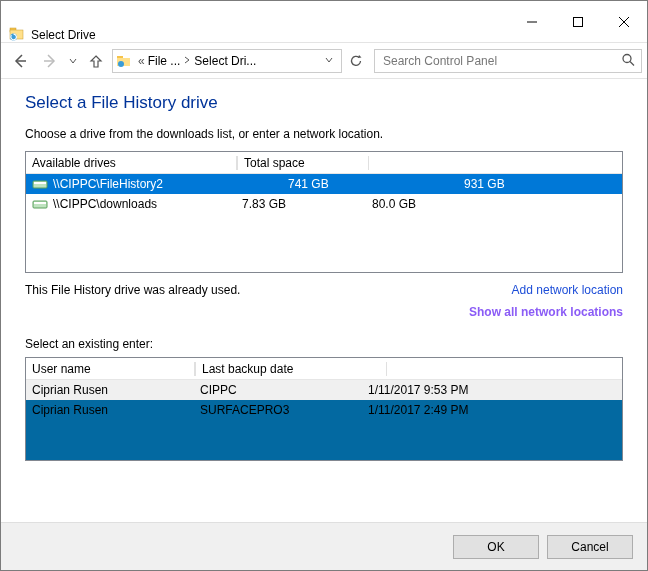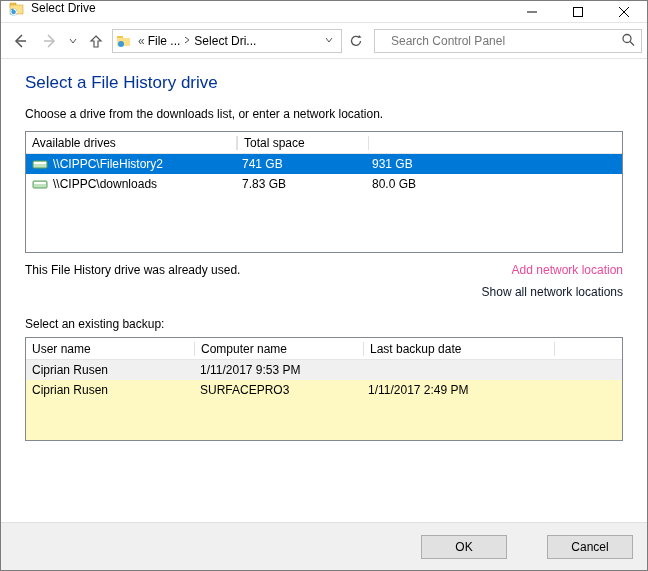--- a/index.html
+++ b/index.html
@@ -13,23 +13,23 @@
   .window {
     width: 648px;
     height: 571px;
     border: 1px solid #7b7b7b;
     display:flex;
     flex-direction:column;
     background:#fff;
   }
   
   .titlebar {
-    height: 22px;
-    display:flex;
-    align-items:flex-start;
+    height: 42px;
+    display:flex;
+    align-items:flex-end;
     background:#fff;
     border-bottom: 1px solid #e4e4e4;
   }
   .titlebar .title-icon {
     width:16px; height:16px;
     margin-left:8px; margin-right:6px;
     display:flex; align-items:center; justify-content:center;
   }
   .titlebar .title-text {
     flex:0 0 auto;
@@ -85,21 +85,21 @@
     border:1px solid #cccccc;
     height:24px;
     display:flex;
     align-items:center;
     padding:0 6px;
     margin-left:4px;
     color:#777;
     position:relative;
   }
   .search-field input {
-    border:none; outline:none; width:100%; font-size:12px; font-family:inherit; color:#000; background:transparent;margin-left:8px;
+    border:none; outline:none; width:100%; font-size:12px; font-family:inherit; color:#000; background:transparent;
   }
   .search-field input::placeholder { color:#777; }
   .search-icon {
     color:#555;
     position:absolute; right:6px; top:50%; transform:translateY(-50%);
   }
   
   .content {
     flex:1;
     padding:14px 24px 10px 24px;
@@ -134,41 +134,41 @@
   .col { padding:0 6px; }
   .drive-col-name  { flex:0 0 210px; }
   .drive-col-free  { flex:0 0 130px; }
   .drive-col-total { flex:0 0 130px; }
   .col-div {
     width:1px; height:14px; background:#e0e0e0;
   }
   .drive-row {
     display:flex; height:20px; align-items:center; font-size:12px;
   }
-  .drive-row.selected { background:#0078d7; color:#fff; }
+  .drive-row.selected { background:#0078d7; color:#fff;gap:46px; }
   .drive-row .drive-name { display:flex; align-items:center; gap:5px; }
   .drive-icon {
     width:16px; height:12px;
     display:flex; align-items:center; justify-content:center;
   }
   .status-row {
     display:flex;
     align-items:flex-start;
     margin-top:10px;
   }
   .status-text { font-size:12px; flex:1; }
   .links-col { display:flex; flex-direction:column; align-items:flex-end; gap:8px; font-size:12px; }
-  .link { color:#ec4899; cursor:pointer; }
-  .link.disabled { color:#0f172a; cursor:default; }
+  .link { color:#1d4ed8; cursor:pointer; }
+  .link.disabled { color:#8b5cf6; cursor:default;font-weight:bold; }
   .sel-backup-label { font-size:12px; margin-top:18px; margin-bottom:6px; }
   
   .backups-box {
     border:1px solid #828790;
     height:104px;
-    background:#fef9c3;
+    background:#0369a1;
   }
   .bk-col-user { flex:0 0 168px; }
   .bk-col-comp { flex:0 0 168px; }
   .bk-col-date { flex:0 0 190px; }
   .backup-row {
     display:flex; height:20px; align-items:center; font-size:12px;
   }
   .backup-row.hl { background:#f0f0f0; }
   
   .footer {
@@ -183,21 +183,20 @@
   }
   .btn {
     min-width:86px;
     height:24px;
     border:1px solid #adadad;
     background:#e1e1e1;
     font-size:12px;
     font-family:inherit;
     display:flex; align-items:center; justify-content:center;
     cursor:pointer;
-    margin-left:32px;
   }
 </style>
 </head>
 <body>
 
 <div class="window">
 
   <div class="titlebar">
     <span class="title-icon">
       <svg width="16" height="16" viewBox="0 0 16 16">
@@ -333,33 +332,33 @@
     </div>
 
     <div class="status-row">
       <div class="status-text">This File History drive was already used.</div>
       <div class="links-col">
         <span class="link">Add network location</span>
         <span class="link disabled">Show all network locations</span>
       </div>
     </div>
 
-    <div class="sel-backup-label">Select an existing backup:</div>
+    <div class="sel-backup-label">Select an existing enter:</div>
 
     <div class="backups-box">
       <div class="cols-header">
         <div class="col bk-col-user">User name</div>
           <div class="col-div"></div>
-        <div class="col bk-col-comp">Computer name</div>
           <div class="col-div"></div>
         <div class="col bk-col-date">Last backup date</div>
           <div class="col-div"></div>
       </div>
       <div class="backup-row hl">
         <div class="col bk-col-user">Ciprian Rusen</div>
+        <div class="col bk-col-comp">CIPPC</div>
         <div class="col bk-col-date">1/11/2017 9:53 PM</div>
       </div>
       <div class="backup-row">
         <div class="col bk-col-user">Ciprian Rusen</div>
         <div class="col bk-col-comp">SURFACEPRO3</div>
         <div class="col bk-col-date">1/11/2017 2:49 PM</div>
       </div>
     </div>
   </div>
 

